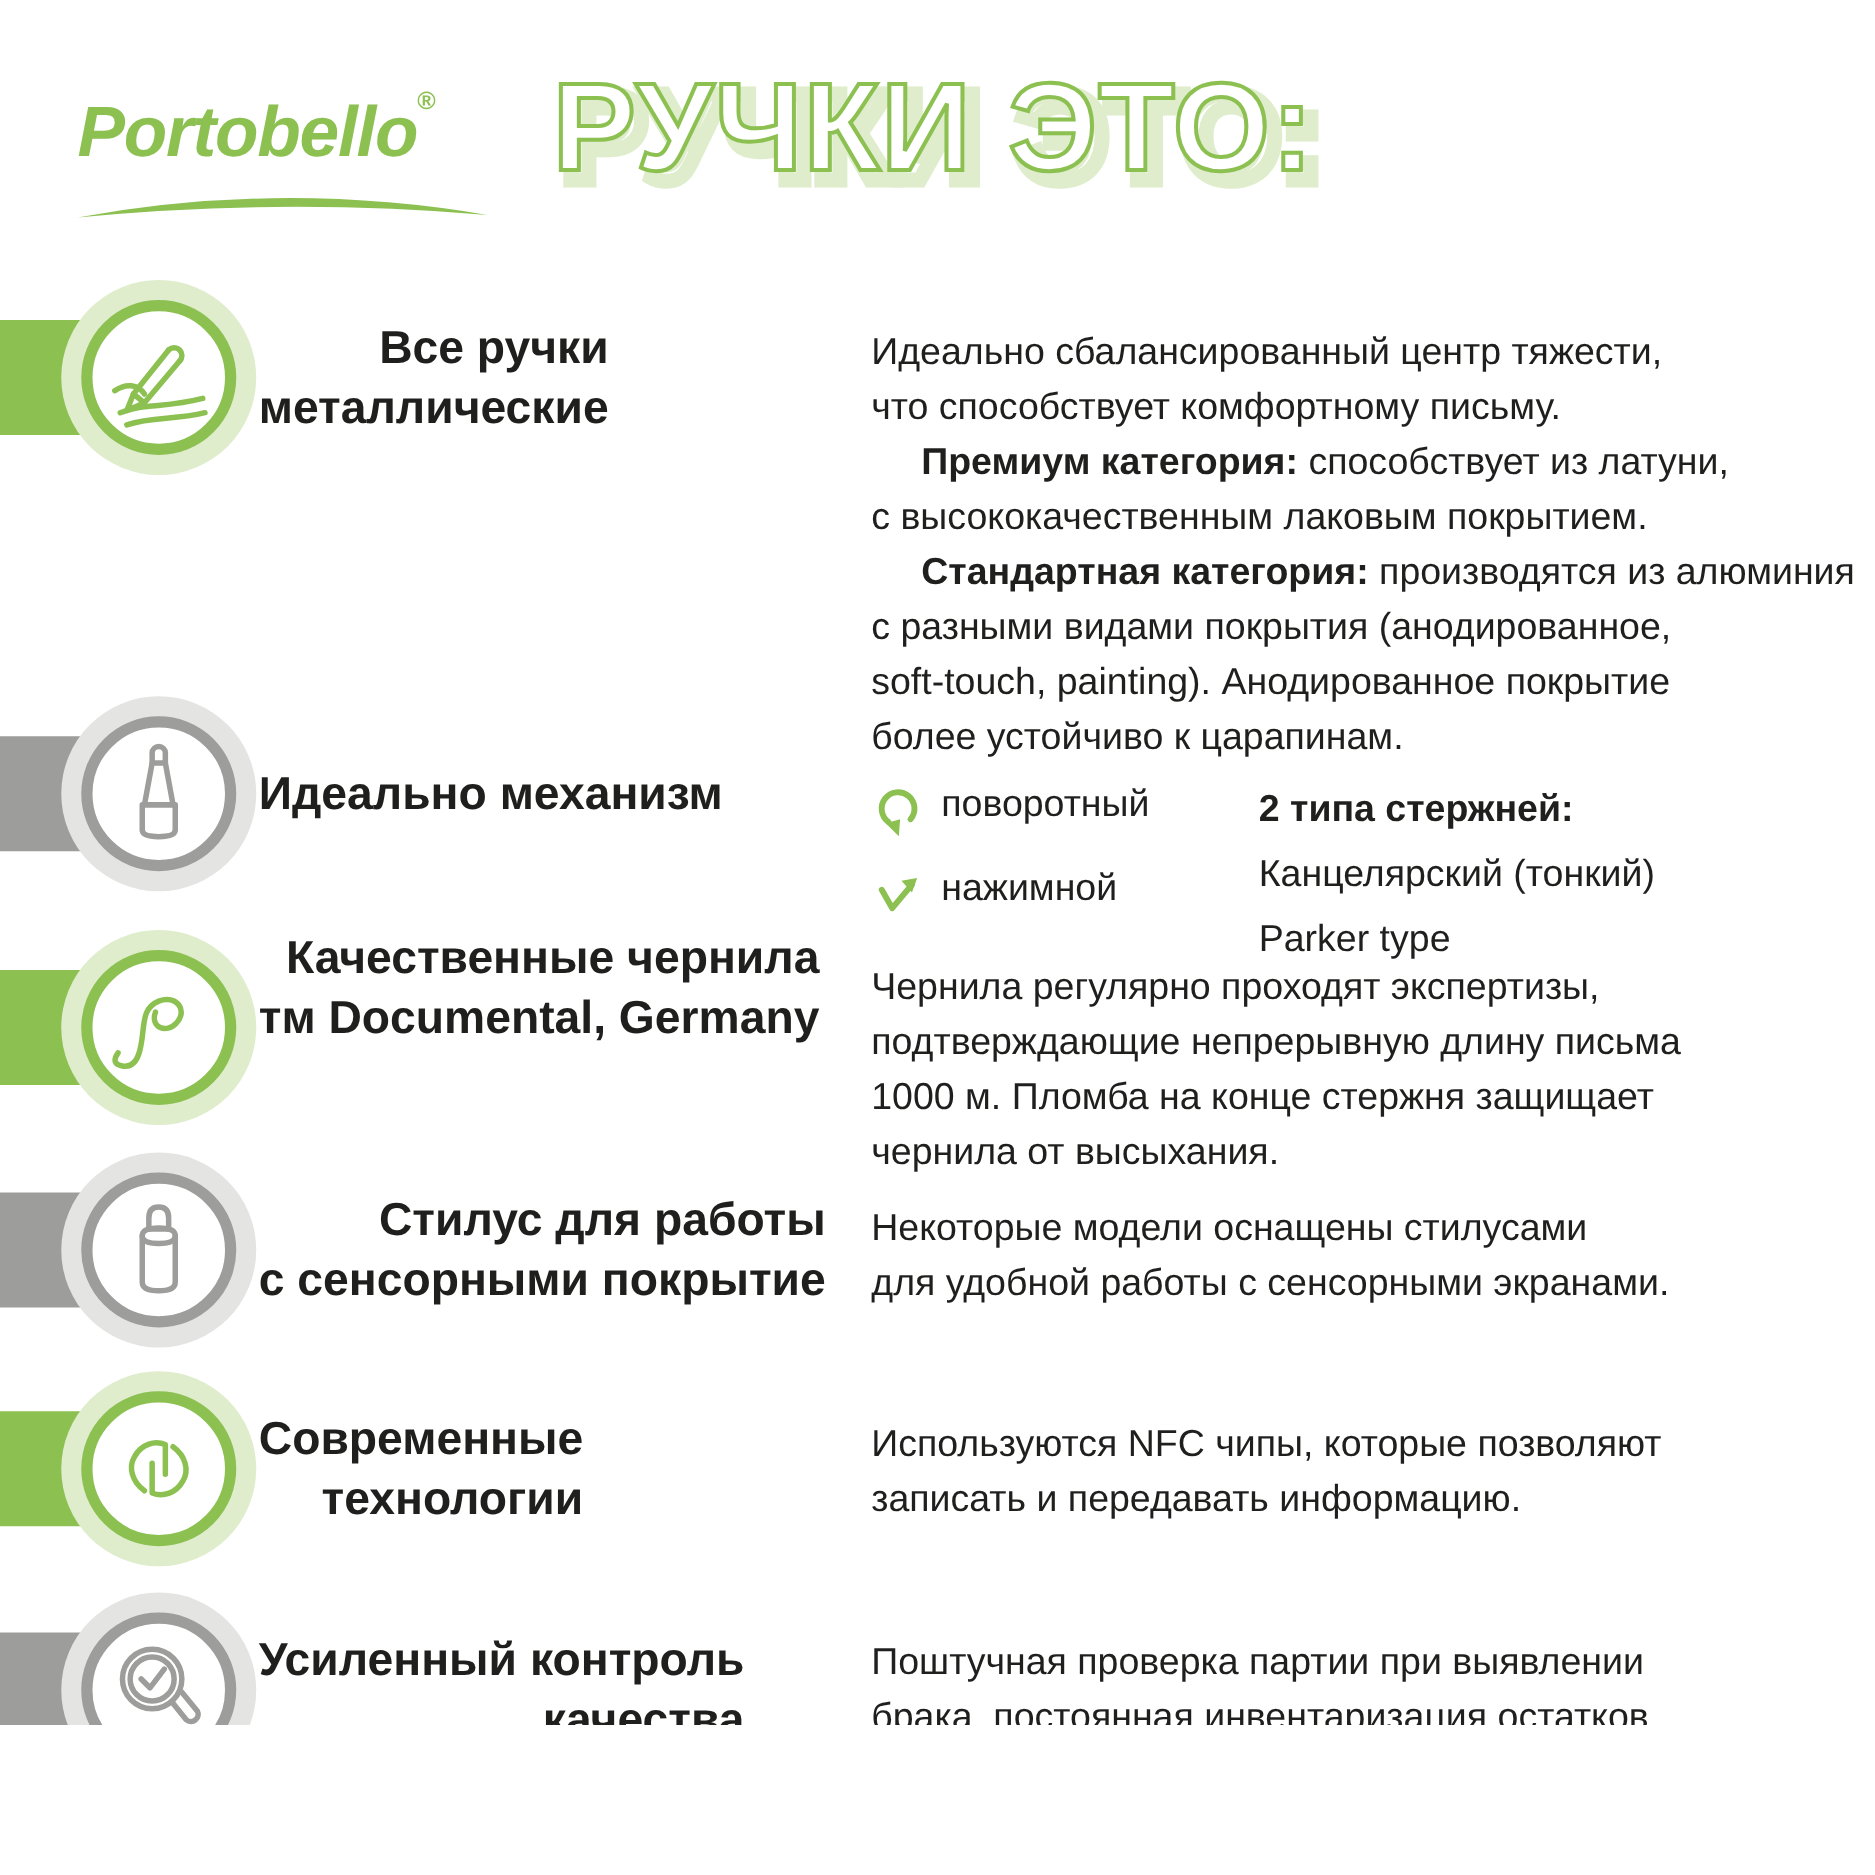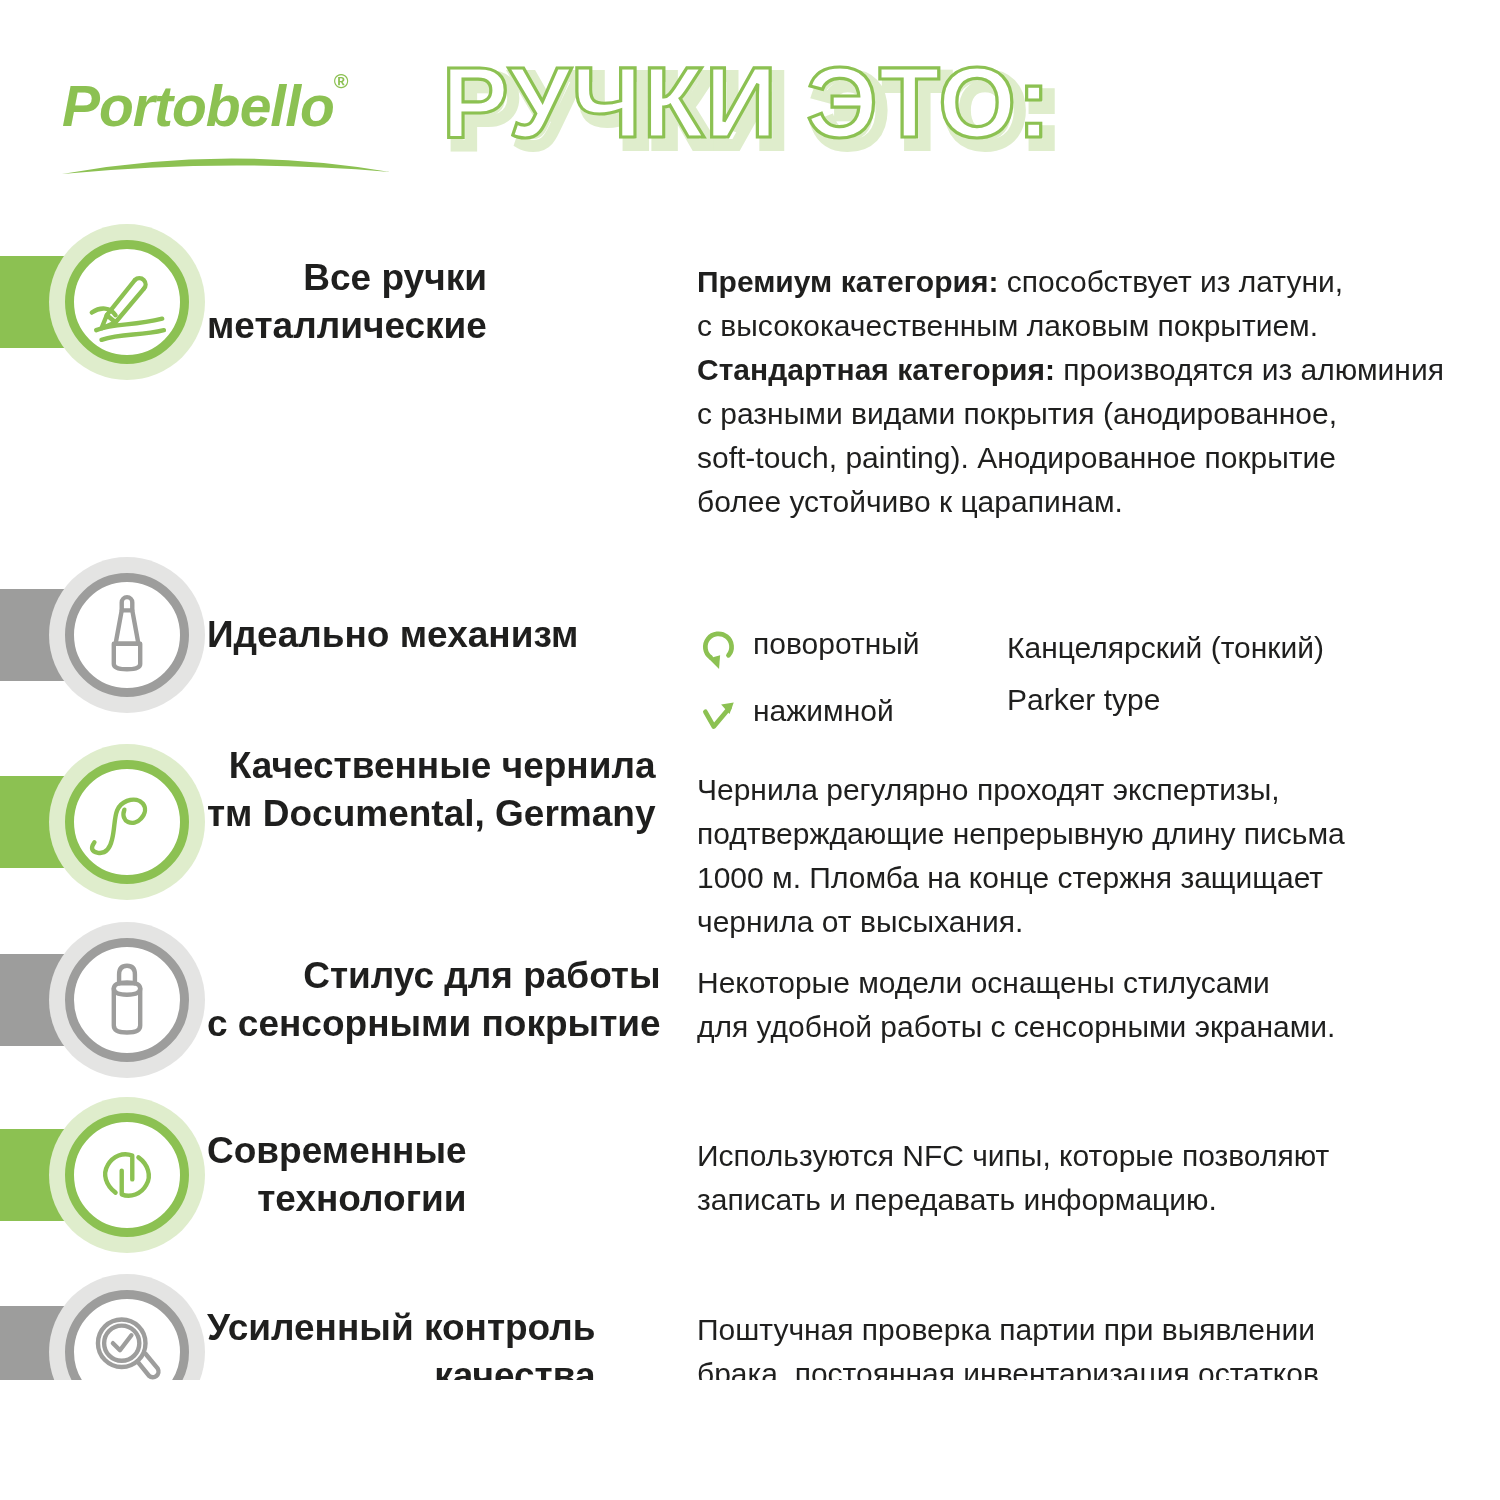--- a/index.html
+++ b/index.html
@@ -30,21 +30,21 @@
   .accent-gray{--accent:var(--gray);--halo:var(--gray-halo);}
 
   .row-bar{position:absolute;left:0;width:150px;height:92px;background:var(--accent);z-index:2;}
   .icon-wrap{position:absolute;left:49px;width:156px;height:156px;z-index:3;}
   .icon-halo{position:absolute;inset:0;border-radius:50%;background:var(--halo);}
   .icon-circle{position:absolute;left:16px;top:16px;width:124px;height:124px;border-radius:50%;background:#ffffff;border:9px solid var(--accent);color:var(--accent);display:flex;align-items:center;justify-content:center;}
   .icon-circle svg{display:block;}
 
   .row-heading{position:absolute;left:207px;height:160px;display:flex;align-items:center;white-space:pre-line;font-size:37px;font-weight:bold;line-height:1.3;color:var(--ink);z-index:4;text-align:right;}
   .row-desc{position:absolute;left:697px;width:800px;font-size:30px;line-height:44px;white-space:pre-line;color:var(--ink);z-index:4;}
-  .row-desc strong{font-weight:bold;}
+  .row-desc strong{font-weight:bold;margin-left:40px;}
 
   .mech-option{position:absolute;left:697px;height:44px;display:flex;gap:14px;font-size:30px;color:var(--ink);z-index:4;}
   .mech-option svg{display:block;color:var(--green);}
   .refills{position:absolute;left:1007px;width:460px;font-size:30px;line-height:52px;white-space:pre-line;color:var(--ink);z-index:4;}
   .refills strong{display:block;font-weight:bold;}
 </style>
 </head>
 <body>
 
 <div id="canvas">
@@ -72,21 +72,23 @@
             <path d="M59 25 A7 7 0 0 1 69 35"></path>
           <path d="M27 65 L21 80 L37 73 Z"></path>
           <path d="M10 62 C20 55 31 56 37 65"></path>
           <path d="M15 82 C38 73 55 78 90 69"></path>
           <path d="M21 93 C45 85 64 89 92 82"></path>
         </svg>
       </div>
     </div>
     <h2 class="row-heading" style="top:222px">Все ручки
 металлические</h2>
-    <p class="row-desc" style="top:260px"><strong>Премиум категория:</strong><span> способствует из латуни,
+    <p class="row-desc" style="top:260px"><span>Идеально сбалансированный центр тяжести,
+что способствует комфортному письму.
+</span><strong>Премиум категория:</strong><span> способствует из латуни,
 с высококачественным лаковым покрытием.
 </span><strong>Стандартная категория:</strong><span> производятся из алюминия
 с разными видами покрытия (анодированное,
 soft-touch, painting). Анодированное покрытие
 более устойчиво к царапинам.</span></p>
   </div>
 
   <div class="row accent-gray">
     <div class="row-bar" style="top:589px"></div>
     <div class="icon-wrap" style="top:557px">
@@ -109,21 +111,21 @@
       </svg>
       <span>поворотный</span>
     </div>
     <div class="mech-option" style="top:694px">
       <svg width="42" height="42" viewBox="0 0 40 40" fill="none" stroke="currentColor" stroke-width="4.5" stroke-linecap="round" stroke-linejoin="round">
         <path d="M8 17 L16 31 L31 13"></path>
         <path d="M35 8 L23 10 L31 19 Z" fill="currentColor" stroke="none"></path>
       </svg>
       <span>нажимной</span>
     </div>
-    <div class="refills" style="top:622px"><span>Канцелярский (тонкий)
+    <div class="refills" style="top:622px"><strong>2 типа стержней:</strong><span>Канцелярский (тонкий)
 Parker type</span></div>
   </div>
 
   <div class="row accent-green">
     <div class="row-bar" style="top:776px"></div>
     <div class="icon-wrap" style="top:744px">
       <div class="icon-halo"></div>
       <div class="icon-circle">
         <svg width="88" height="88" viewBox="0 0 100 100" fill="none" stroke="currentColor" stroke-width="5" stroke-linecap="round" stroke-linejoin="round">
           <path d="M13 73 Q6 83 17 85 Q29 87 33 70 C38 50 33 33 50 26 C66 20 77 34 66 46 C57 56 42 50 47 36"></path>

